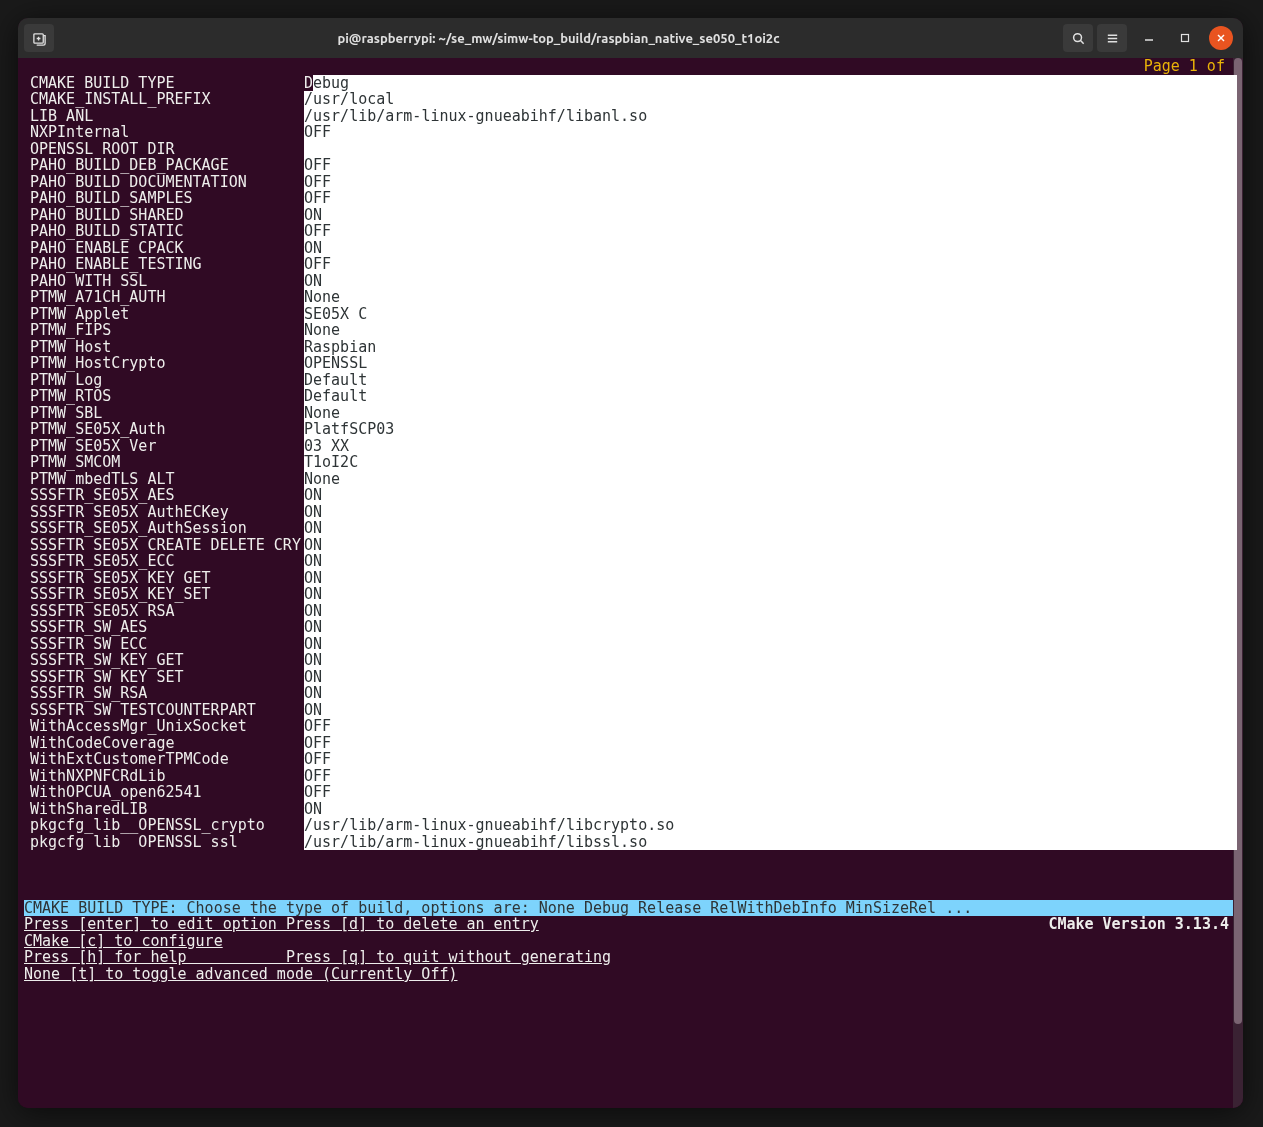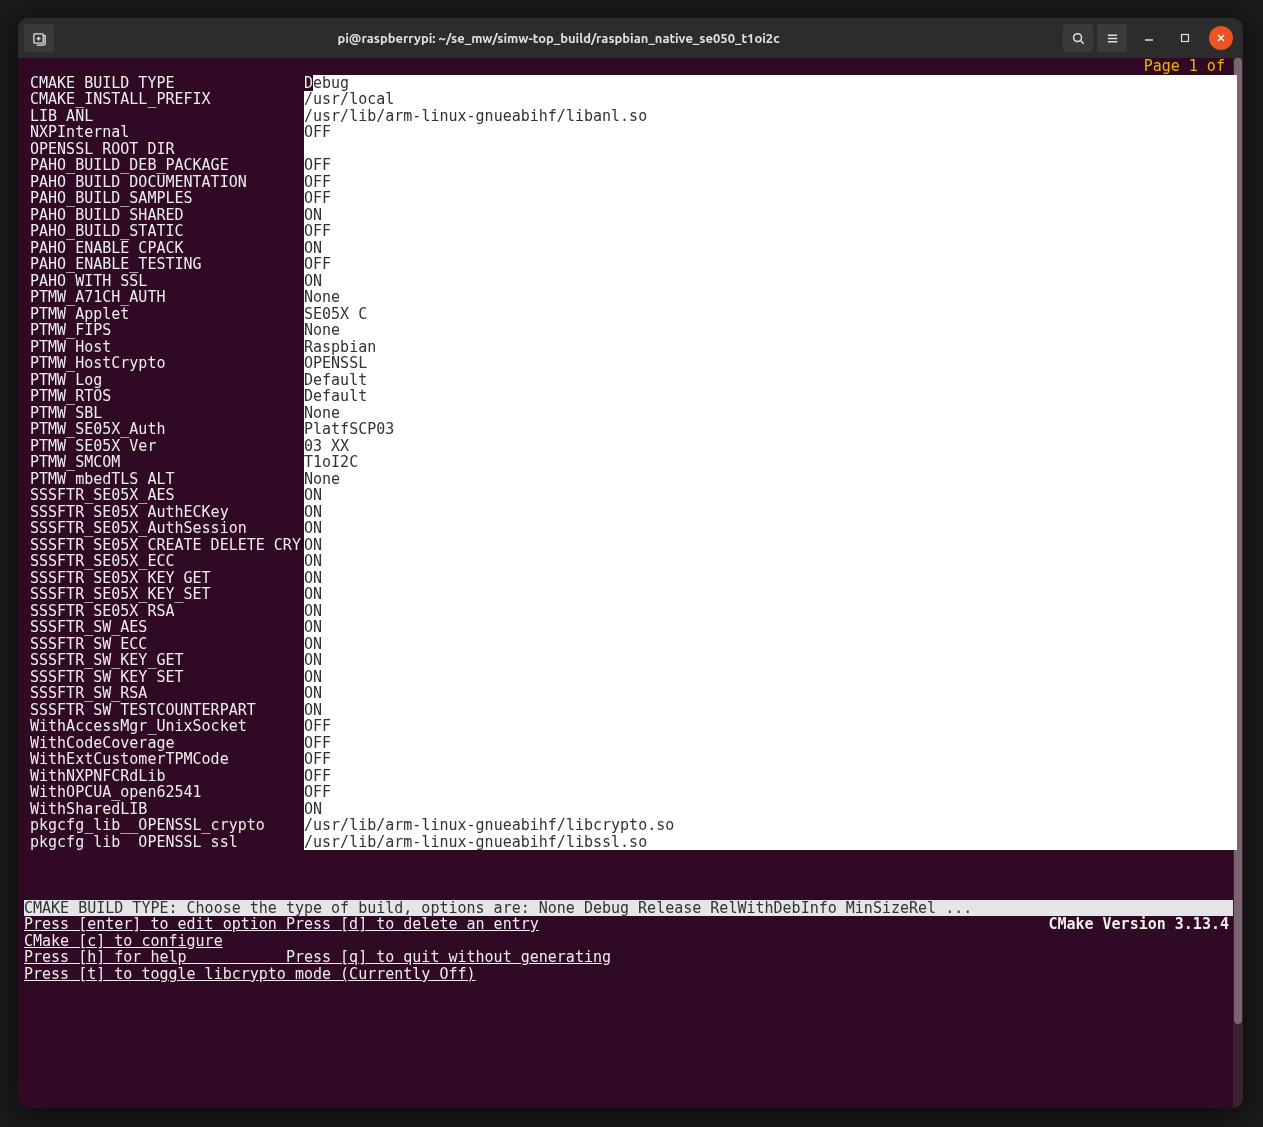--- a/index.html
+++ b/index.html
@@ -114,21 +114,21 @@
     background:#300a24;
     color:#eeeeec;
   }
   .blank { height:16.5px; }
 
   
   .status {
     margin: 0 6px 0 6px;
   }
   .status .desc {
-    background:#e5e5e5;
+    background:#7dd3fc;
     color:#2e3436;
     padding-left:0;
     white-space: pre;
     overflow:hidden;
   }
   .status .line {
     display:flex;
     white-space: pre;
     color:#eeeeec;
   }
@@ -247,18 +247,18 @@
     <div class="blank"></div>
     <div class="blank"></div>
     <div class="blank"></div>
 
     <div class="status">
       <div class="desc">CMAKE_BUILD_TYPE: Choose the type of build, options are: None Debug Release RelWithDebInfo MinSizeRel ...</div>
       <div id="help-lines">
           <div class="line"><span class="left">Press [enter] to edit option Press [d] to delete an entry</span><span class="right">CMake Version 3.13.4</span></div>
           <div class="line"><span class="left">CMake [c] to configure</span></div>
           <div class="line"><span class="left">Press [h] for help           Press [q] to quit without generating</span></div>
-          <div class="line"><span class="left">Press [t] to toggle libcrypto mode (Currently Off)</span></div>
+          <div class="line"><span class="left">None [t] to toggle advanced mode (Currently Off)</span></div>
         </div>
     </div>
   </div>
 
 </div>
 
 </body></html>

